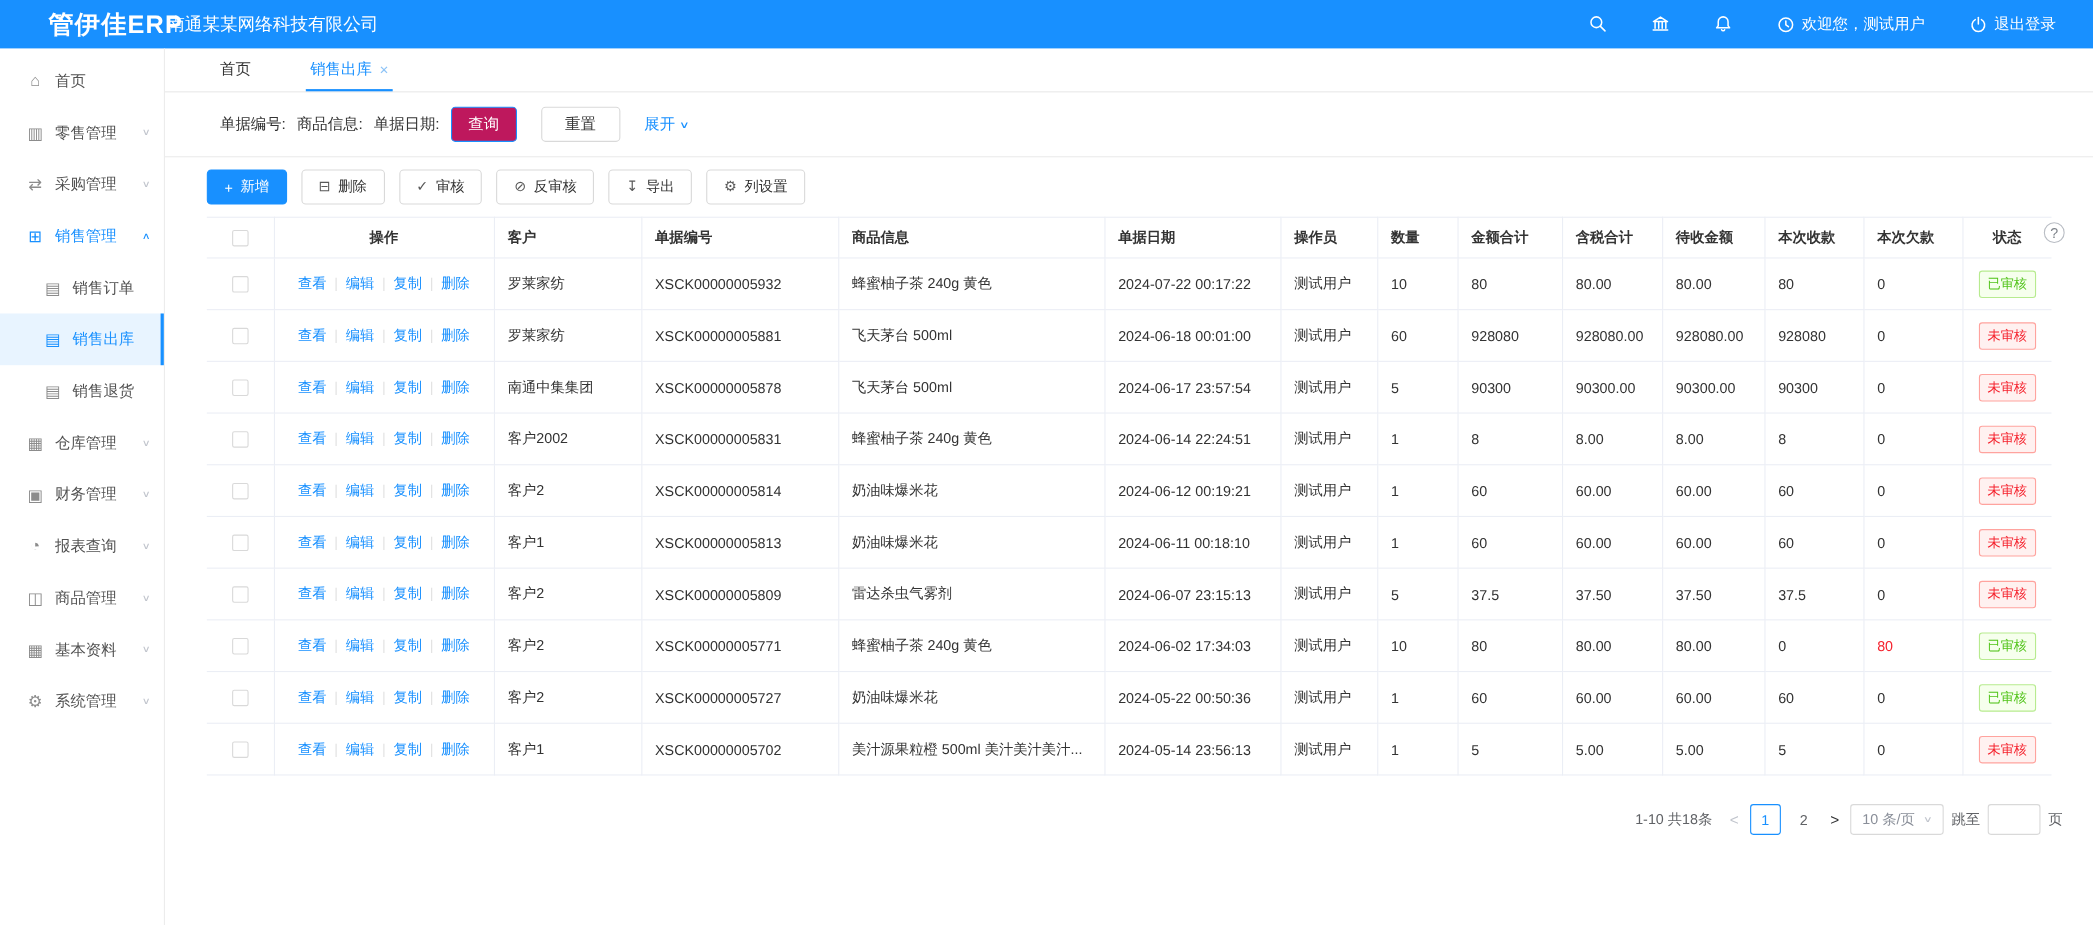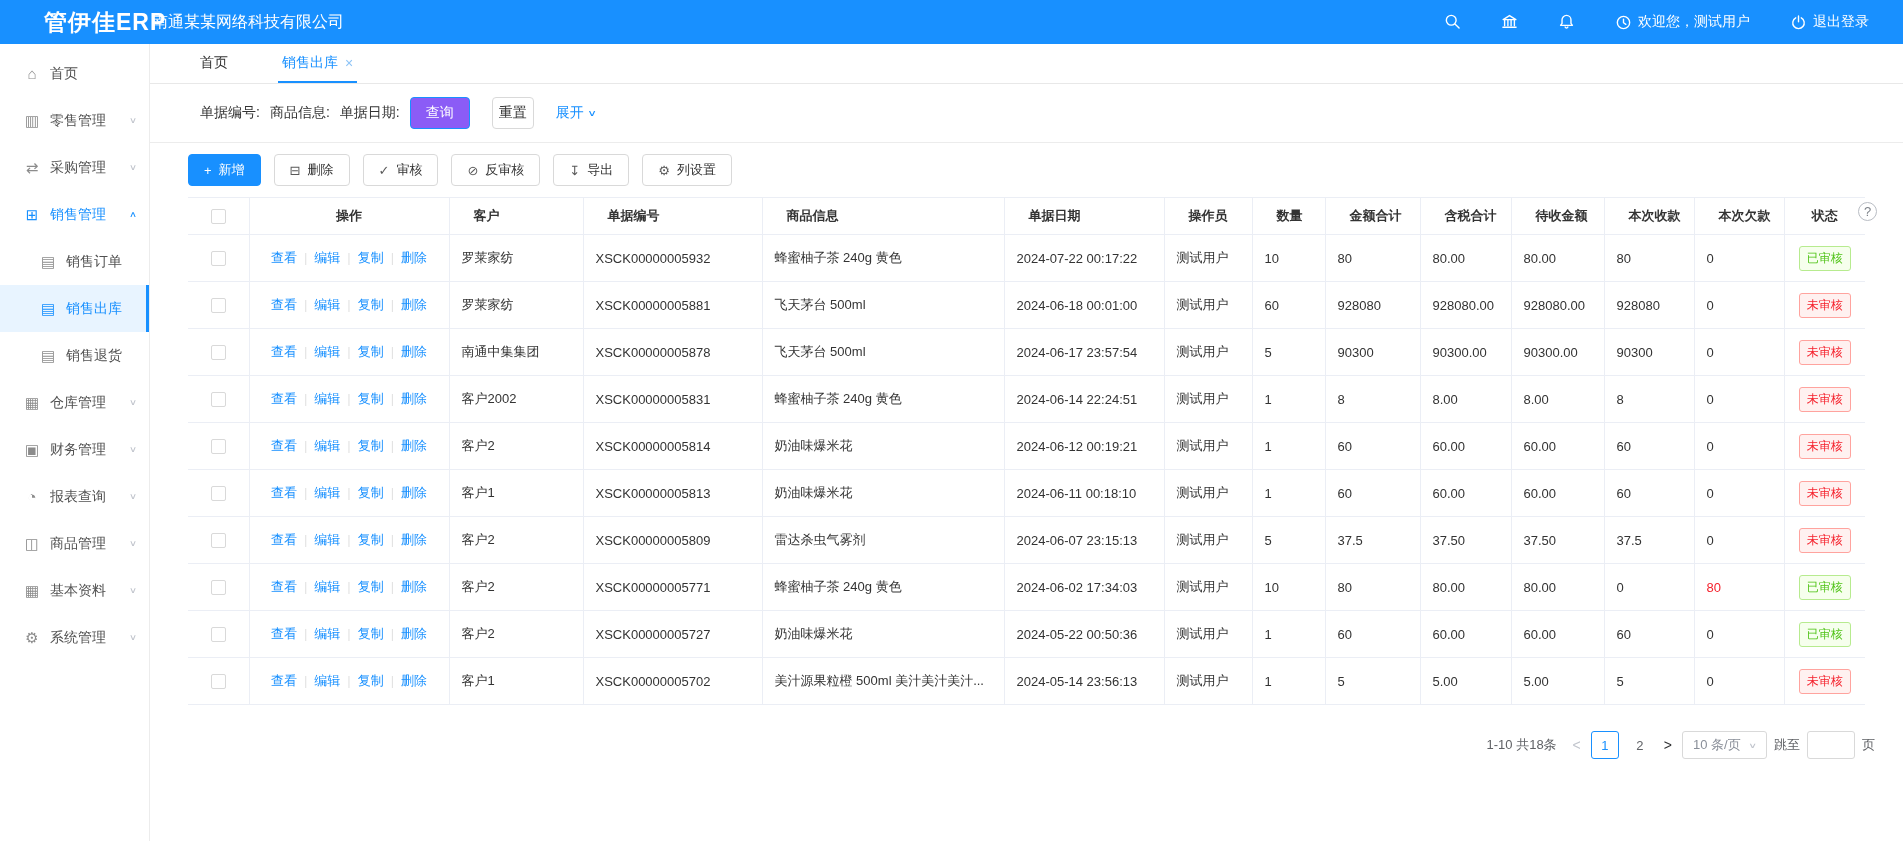--- a/index.html
+++ b/index.html
@@ -38,41 +38,41 @@
 
   
   .filters{display:flex;align-items:center;padding:13px 30px 13px 50px;font-size:14px;white-space:nowrap}
   .f-label{color:#333;margin-right:10px}
   .f-input{height:34px;border:1px solid #d9d9d9;border-radius:4px;padding:0 12px;font-size:13px;color:#333;outline:none;font-family:inherit}
   .f-input::placeholder{color:#bfbfbf}
   .in-billno{width:290px;margin-right:30px}
   .in-product{width:316px;margin-right:30px}
   .daterange{width:316px;height:34px;border:1px solid #d9d9d9;border-radius:4px;display:flex;align-items:center;justify-content:space-around;color:#333;font-size:13px;margin-right:34px;cursor:pointer}
   .daterange .sep{color:#bfbfbf}
-  .btn{height:32px;border:1px solid #d9d9d9;background:#fff;border-radius:4px;font-size:14px;color:#333;padding:0 6px;cursor:pointer;font-family:inherit}
-  .btn.primary{background:#8b5cf6;border-color:#1890ff;color:#fff}
+  .btn{height:32px;border:1px solid #d9d9d9;background:#fff;border-radius:4px;font-size:14px;color:#333;padding:0 21px;cursor:pointer;font-family:inherit}
+  .btn.primary{background:#be185d;border-color:#1890ff;color:#fff}
   .btn-search{margin-right:22px;padding:0 15px}
   .btn-reset{margin-right:22px}
   .expand-link{color:#1890ff;font-size:14px;display:inline-flex;align-items:center;gap:4px;cursor:pointer}
   .expand-link .chev{font-size:11px;transform:scale(1.2,.8)}
 
   .hr{height:1px;background:#ececec}
 
   
   .toolbar{display:flex;align-items:center;gap:13px;padding:11px 38px}
   .tb-btn{height:32px;display:inline-flex;align-items:center;gap:7px;border:1px solid #d9d9d9;background:#fff;border-radius:4px;font-size:13px;color:#333;padding:0 15px;cursor:pointer;font-family:inherit}
   .tb-btn .ic{color:#595959;font-size:13px}
   .tb-btn.primary{background:#1890ff;border-color:#1890ff;color:#fff}
   .tb-btn.primary .ic{color:#fff}
   .help{position:absolute;right:26px;top:158px;width:19px;height:19px;border:1px solid #b9bdc4;border-radius:50%;color:#7d8289;font-size:13px;display:flex;align-items:center;justify-content:center;cursor:pointer}
 
   
   .table-wrap{padding:0 38px}
   table{width:100%;border-collapse:collapse;table-layout:fixed;font-size:13px}
-  th{height:37px;font-weight:bold;color:#333;text-align:left;padding:0 24px;border-top:1px solid #ebeef5;border-bottom:1px solid #ebeef5;white-space:nowrap;overflow:hidden}
+  th{height:37px;font-weight:bold;color:#333;text-align:left;padding:0 12px;border-top:1px solid #ebeef5;border-bottom:1px solid #ebeef5;white-space:nowrap;overflow:hidden}
   td{height:47px;color:#333;padding:0 12px;border-bottom:1px solid #ebeef5;white-space:nowrap;overflow:hidden;text-overflow:ellipsis}
   th:not(:last-child),td:not(:last-child){border-right:1px solid #ebeef5}
   th.c,td.c{text-align:center;padding:0 4px}
   .cb{display:inline-block;width:15px;height:15px;border:1px solid #d9d9d9;border-radius:2px;background:#fff;vertical-align:middle;cursor:pointer}
   .op-link{color:#1890ff;cursor:pointer}
   .op-sep{color:#e3e3e3;margin:0 7px}
   .badge{display:inline-block;min-width:44px;text-align:center;padding:3px 7px;font-size:12px;border-radius:3px;border:1px solid}
   .badge.approved{color:#52c41a;border-color:#b7eb8f;background:#f6ffed}
   .badge.unapproved{color:#f5222d;border-color:#ffa39e;background:#fff1f0}
   td .red{color:#f5222d}

